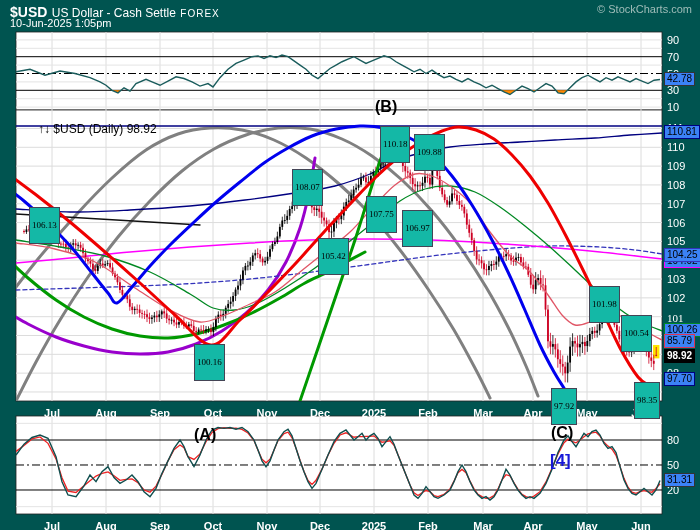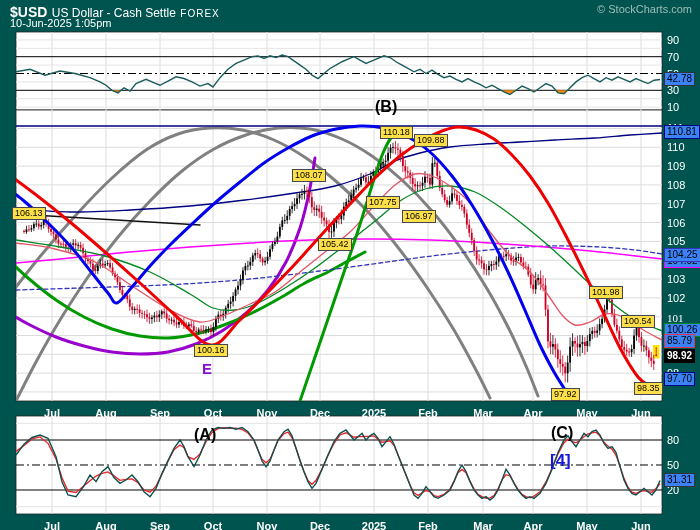--- a/index.html
+++ b/index.html
@@ -10,22 +10,22 @@
   .hdr-ticker{font-size:14px;font-weight:bold;color:#fff;}
   .hdr-name{font-size:12px;color:#fff;}
   .hdr-exch{font-size:10px;color:#fff;letter-spacing:1px;}
   .hdr-copy{font-size:11px;color:#9fbdb9;}
   .hdr-date{font-size:11px;color:#fff;}
   .ohlc{position:absolute;top:17px;right:10px;font-size:11px;color:#fff;display:flex;gap:5px;align-items:center;}
   .ohlc b{font-weight:bold;}
   .dn-tri{width:0;height:0;border-left:4px solid transparent;border-right:4px solid transparent;
           border-top:6px solid #ff3030;display:inline-block;margin-left:2px;}
   .chart-title{font-size:12px;color:#000;}
-  .pricebox{position:absolute;background:#fde047;border:1px solid #445;color:#000;
-            font-size:9px;line-height:11px;padding:0 2px;z-index:5;}
+  .pricebox{position:absolute;background:#14b8a6;border:1px solid #445;color:#000;
+            font-size:9px;line-height:11px;padding:12px 2px;z-index:5;font-family:Liberation Serif, serif;}
   .edgebox{position:absolute;left:664px;background:#3b82f6;color:#000;font-size:10px;line-height:12px;
            padding:0 2px;transform:translateY(-50%);z-index:6;border:1px solid #333;}
   .tick{position:absolute;left:667px;color:#fff;font-size:11px;transform:translateY(-50%);z-index:2;}
   .month{position:absolute;color:#fff;font-size:11px;font-weight:bold;transform:translateX(-50%);}
   .wave{position:absolute;color:#000;font-weight:bold;font-size:16px;z-index:4;}
   .waveE{position:absolute;color:#8a10cc;font-weight:bold;font-size:15px;z-index:4;}
   .wave4{position:absolute;color:#1818d8;font-weight:bold;font-size:17px;z-index:4;}
 </style>
 </head>
 <body>
@@ -659,20 +659,21 @@
     </svg>
 
   <div class="lbl" style="left:10px;top:3px;">
     <span class="hdr-ticker">$USD</span>
     <span class="hdr-name">US Dollar - Cash Settle</span>
     <span class="hdr-exch">FOREX</span>
   </div>
   <div class="lbl hdr-copy" style="right:8px;top:3px;left:auto;">© StockCharts.com</div>
   <div class="lbl hdr-date" style="left:10px;top:17px;">10-Jun-2025 1:05pm</div>
 
+  <div class="lbl chart-title" style="left:38px;top:122px;z-index:4;">↑↓ $USD (Daily) 98.92</div>
 
   <div id="labels-layer">
       <div class="lbl tick" style="top: 39.9px;">90</div>
       <div class="lbl tick" style="top: 56.7px;">70</div>
       <div class="lbl tick" style="top: 73.5px;">50</div>
       <div class="lbl tick" style="top: 90.3px;">30</div>
       <div class="lbl tick" style="top: 107.1px;">10</div>
       <div class="lbl tick" style="top: 128.48px;">111</div>
       <div class="lbl tick" style="top: 147.3px;">110</div>
       <div class="lbl tick" style="top: 166.12px;">109</div>
@@ -707,21 +708,21 @@
       <div class="lbl month" style="left: 160px; top: 520px; font-weight: bold;">Sep</div>
       <div class="lbl month" style="left: 213px; top: 520px; font-weight: bold;">Oct</div>
       <div class="lbl month" style="left: 267px; top: 520px; font-weight: bold;">Nov</div>
       <div class="lbl month" style="left: 320px; top: 520px; font-weight: bold;">Dec</div>
       <div class="lbl month" style="left: 374px; top: 520px; color: rgb(255, 255, 255);">2025</div>
       <div class="lbl month" style="left: 428px; top: 520px; font-weight: bold;">Feb</div>
       <div class="lbl month" style="left: 483px; top: 520px; font-weight: bold;">Mar</div>
       <div class="lbl month" style="left: 533px; top: 520px; font-weight: bold;">Apr</div>
       <div class="lbl month" style="left: 587px; top: 520px; font-weight: bold;">May</div>
       <div class="lbl month" style="left: 641px; top: 520px; font-weight: bold;">Jun</div>
-      <div class="pricebox" style="left: 12px; top: 207px; text-align: center;">106.13</div>
+      <div class="pricebox" style="left: 29px; top: 207px; text-align: center;">106.13</div>
       <div class="pricebox" style="left: 292px; top: 169px;">108.07</div>
       <div class="pricebox" style="left: 318px; top: 238px;">105.42</div>
       <div class="pricebox" style="left: 380px; top: 126px;">110.18</div>
       <div class="pricebox" style="left: 414px; top: 134px;">109.88</div>
       <div class="pricebox" style="left: 366px; top: 196px;">107.75</div>
       <div class="pricebox" style="left: 402px; top: 210px;">106.97</div>
       <div class="pricebox" style="left: 589px; top: 286px;">101.98</div>
       <div class="pricebox" style="left: 621px; top: 315px;">100.54</div>
       <div class="pricebox" style="left: 194px; top: 344px;">100.16</div>
       <div class="pricebox" style="left: 551px; top: 388px;">97.92</div>

